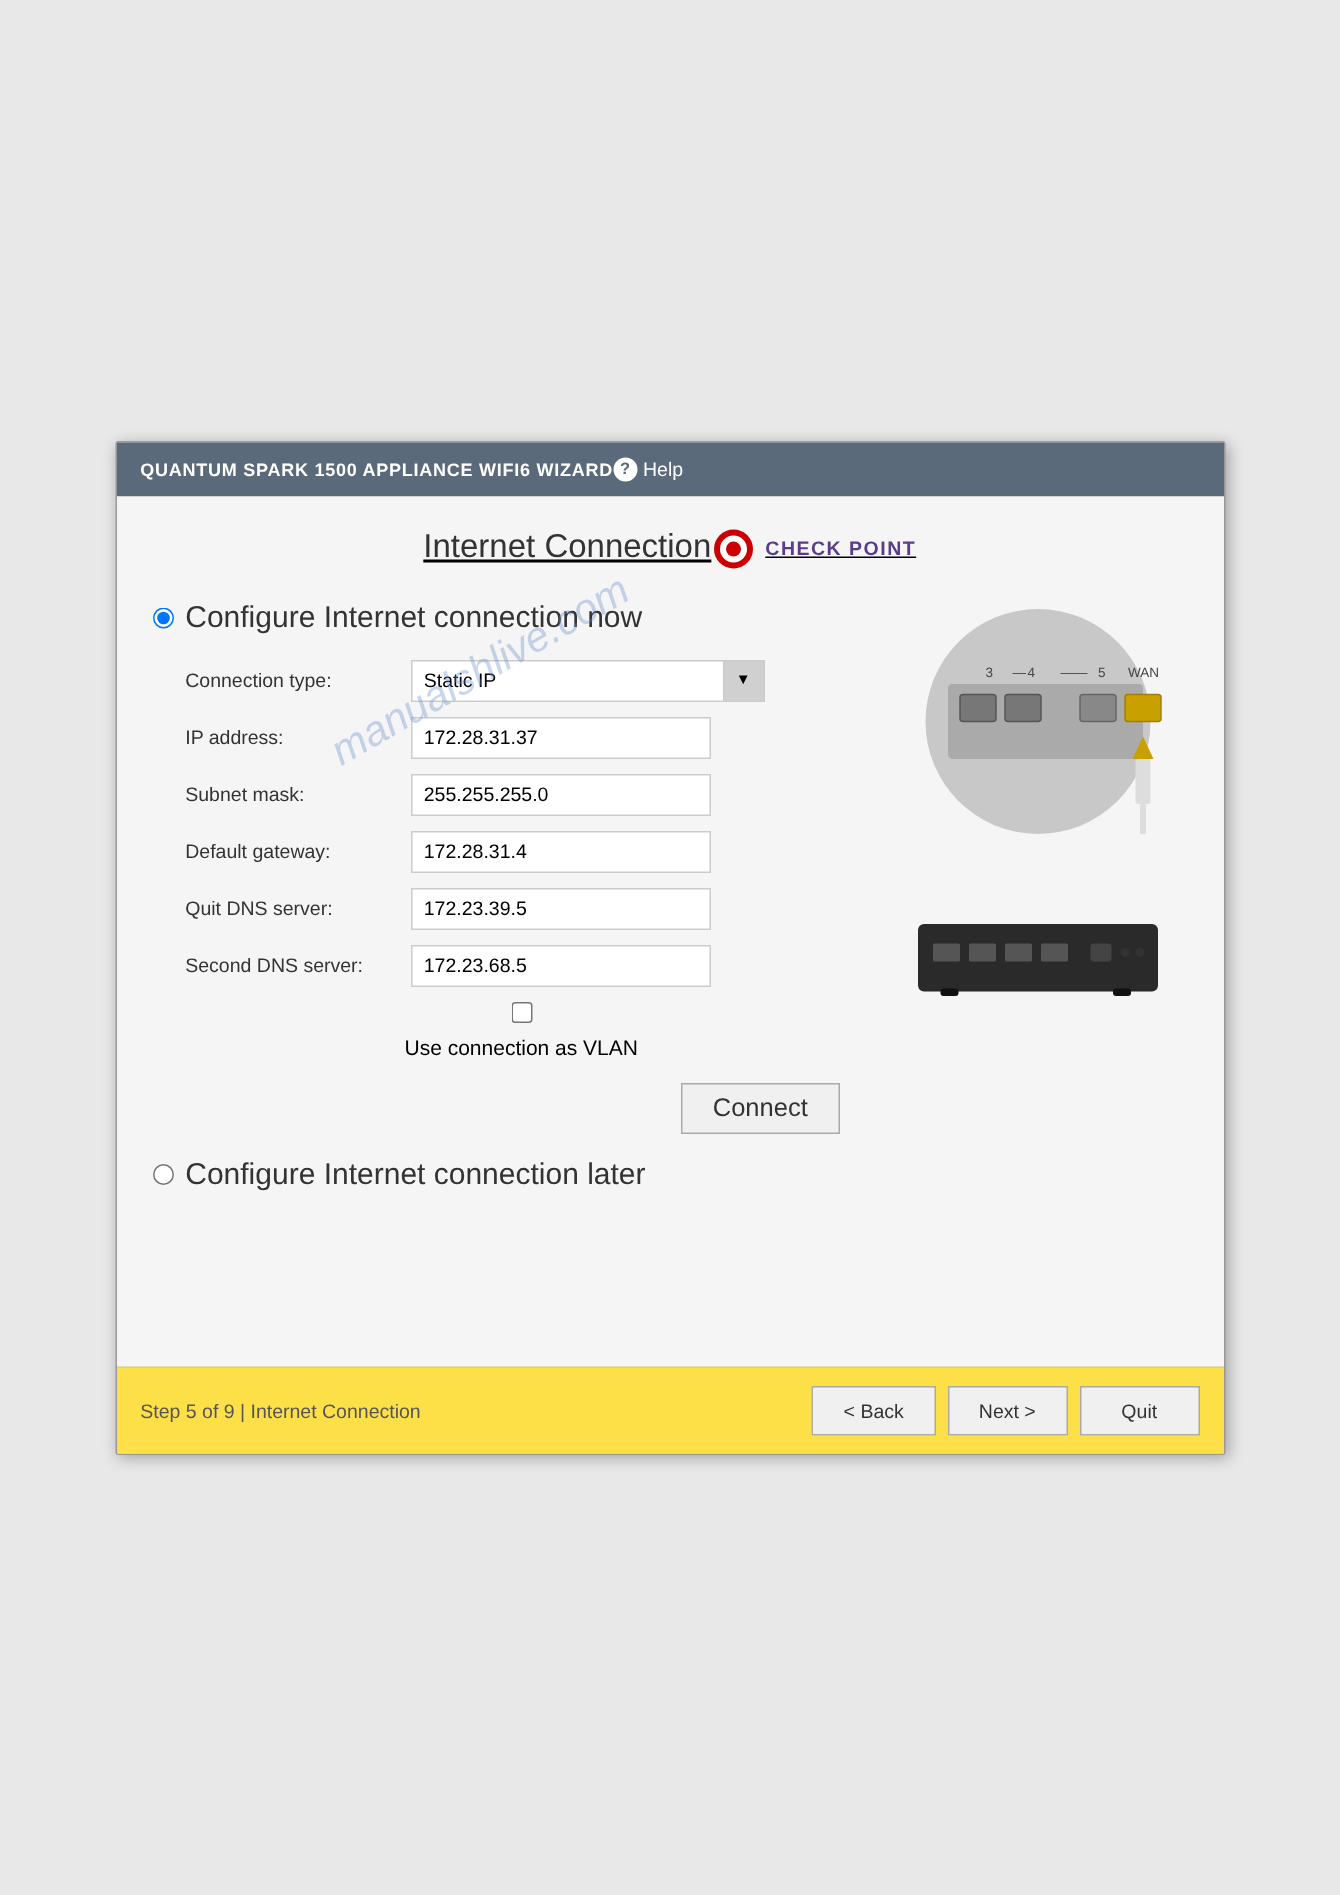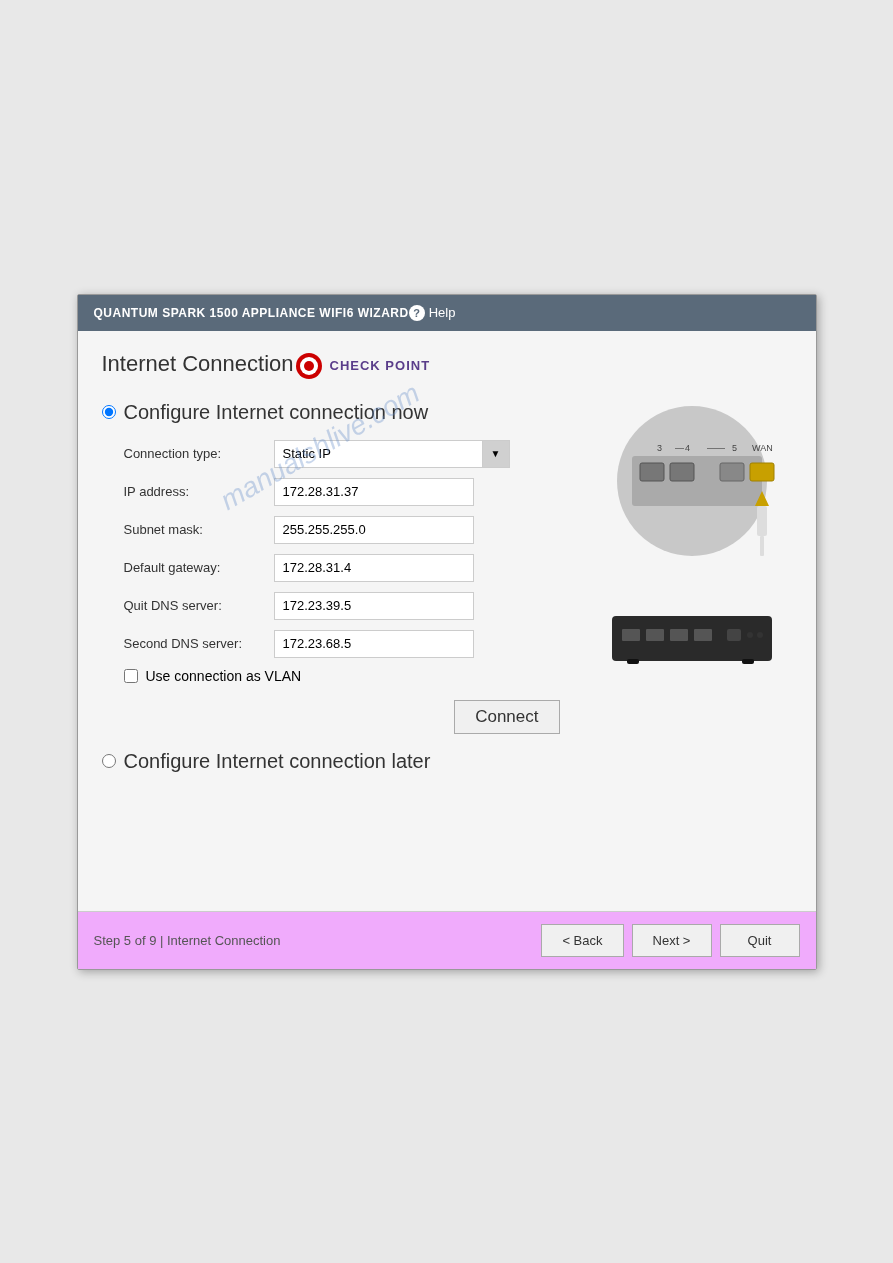--- a/index.html
+++ b/index.html
@@ -69,23 +69,24 @@
     .wizard-body {
       padding: 20px 24px;
       background: #f5f5f5;
       min-height: 580px;
       display: flex;
       flex-direction: column;
     }
 
     .wizard-header-row {
       display: flex;
-      justify-content: flex-start;
+      justify-content: center;
       align-items: flex-start;
       margin-bottom: 20px;
+      text-decoration: underline;
     }
 
     .wizard-title {
       font-size: 22px;
       font-weight: normal;
       color: #333;
     }
 
     .checkpoint-logo {
       display: flex;
@@ -184,20 +185,21 @@
       font-size: 10px;
       pointer-events: none;
     }
 
     .vlan-checkbox-row {
       display: flex;
       align-items: center;
       gap: 8px;
       margin-bottom: 16px;
       margin-left: 0;
+      flex-direction: column;
     }
 
     .vlan-checkbox-row input[type="checkbox"] {
       width: 14px;
       height: 14px;
     }
 
     .connect-btn-row {
       display: flex;
       justify-content: flex-end;
@@ -216,21 +218,21 @@
 
     .wizard-right {
       width: 200px;
       display: flex;
       flex-direction: column;
       align-items: center;
       gap: 20px;
     }
 
     .wizard-footer {
-      background: #f0abfc;
+      background: #fde047;
       border-top: 1px solid #ccc;
       padding: 12px 16px;
       display: flex;
       justify-content: space-between;
       align-items: center;
     }
 
     .step-info {
       font-size: 13px;
       color: #555;

